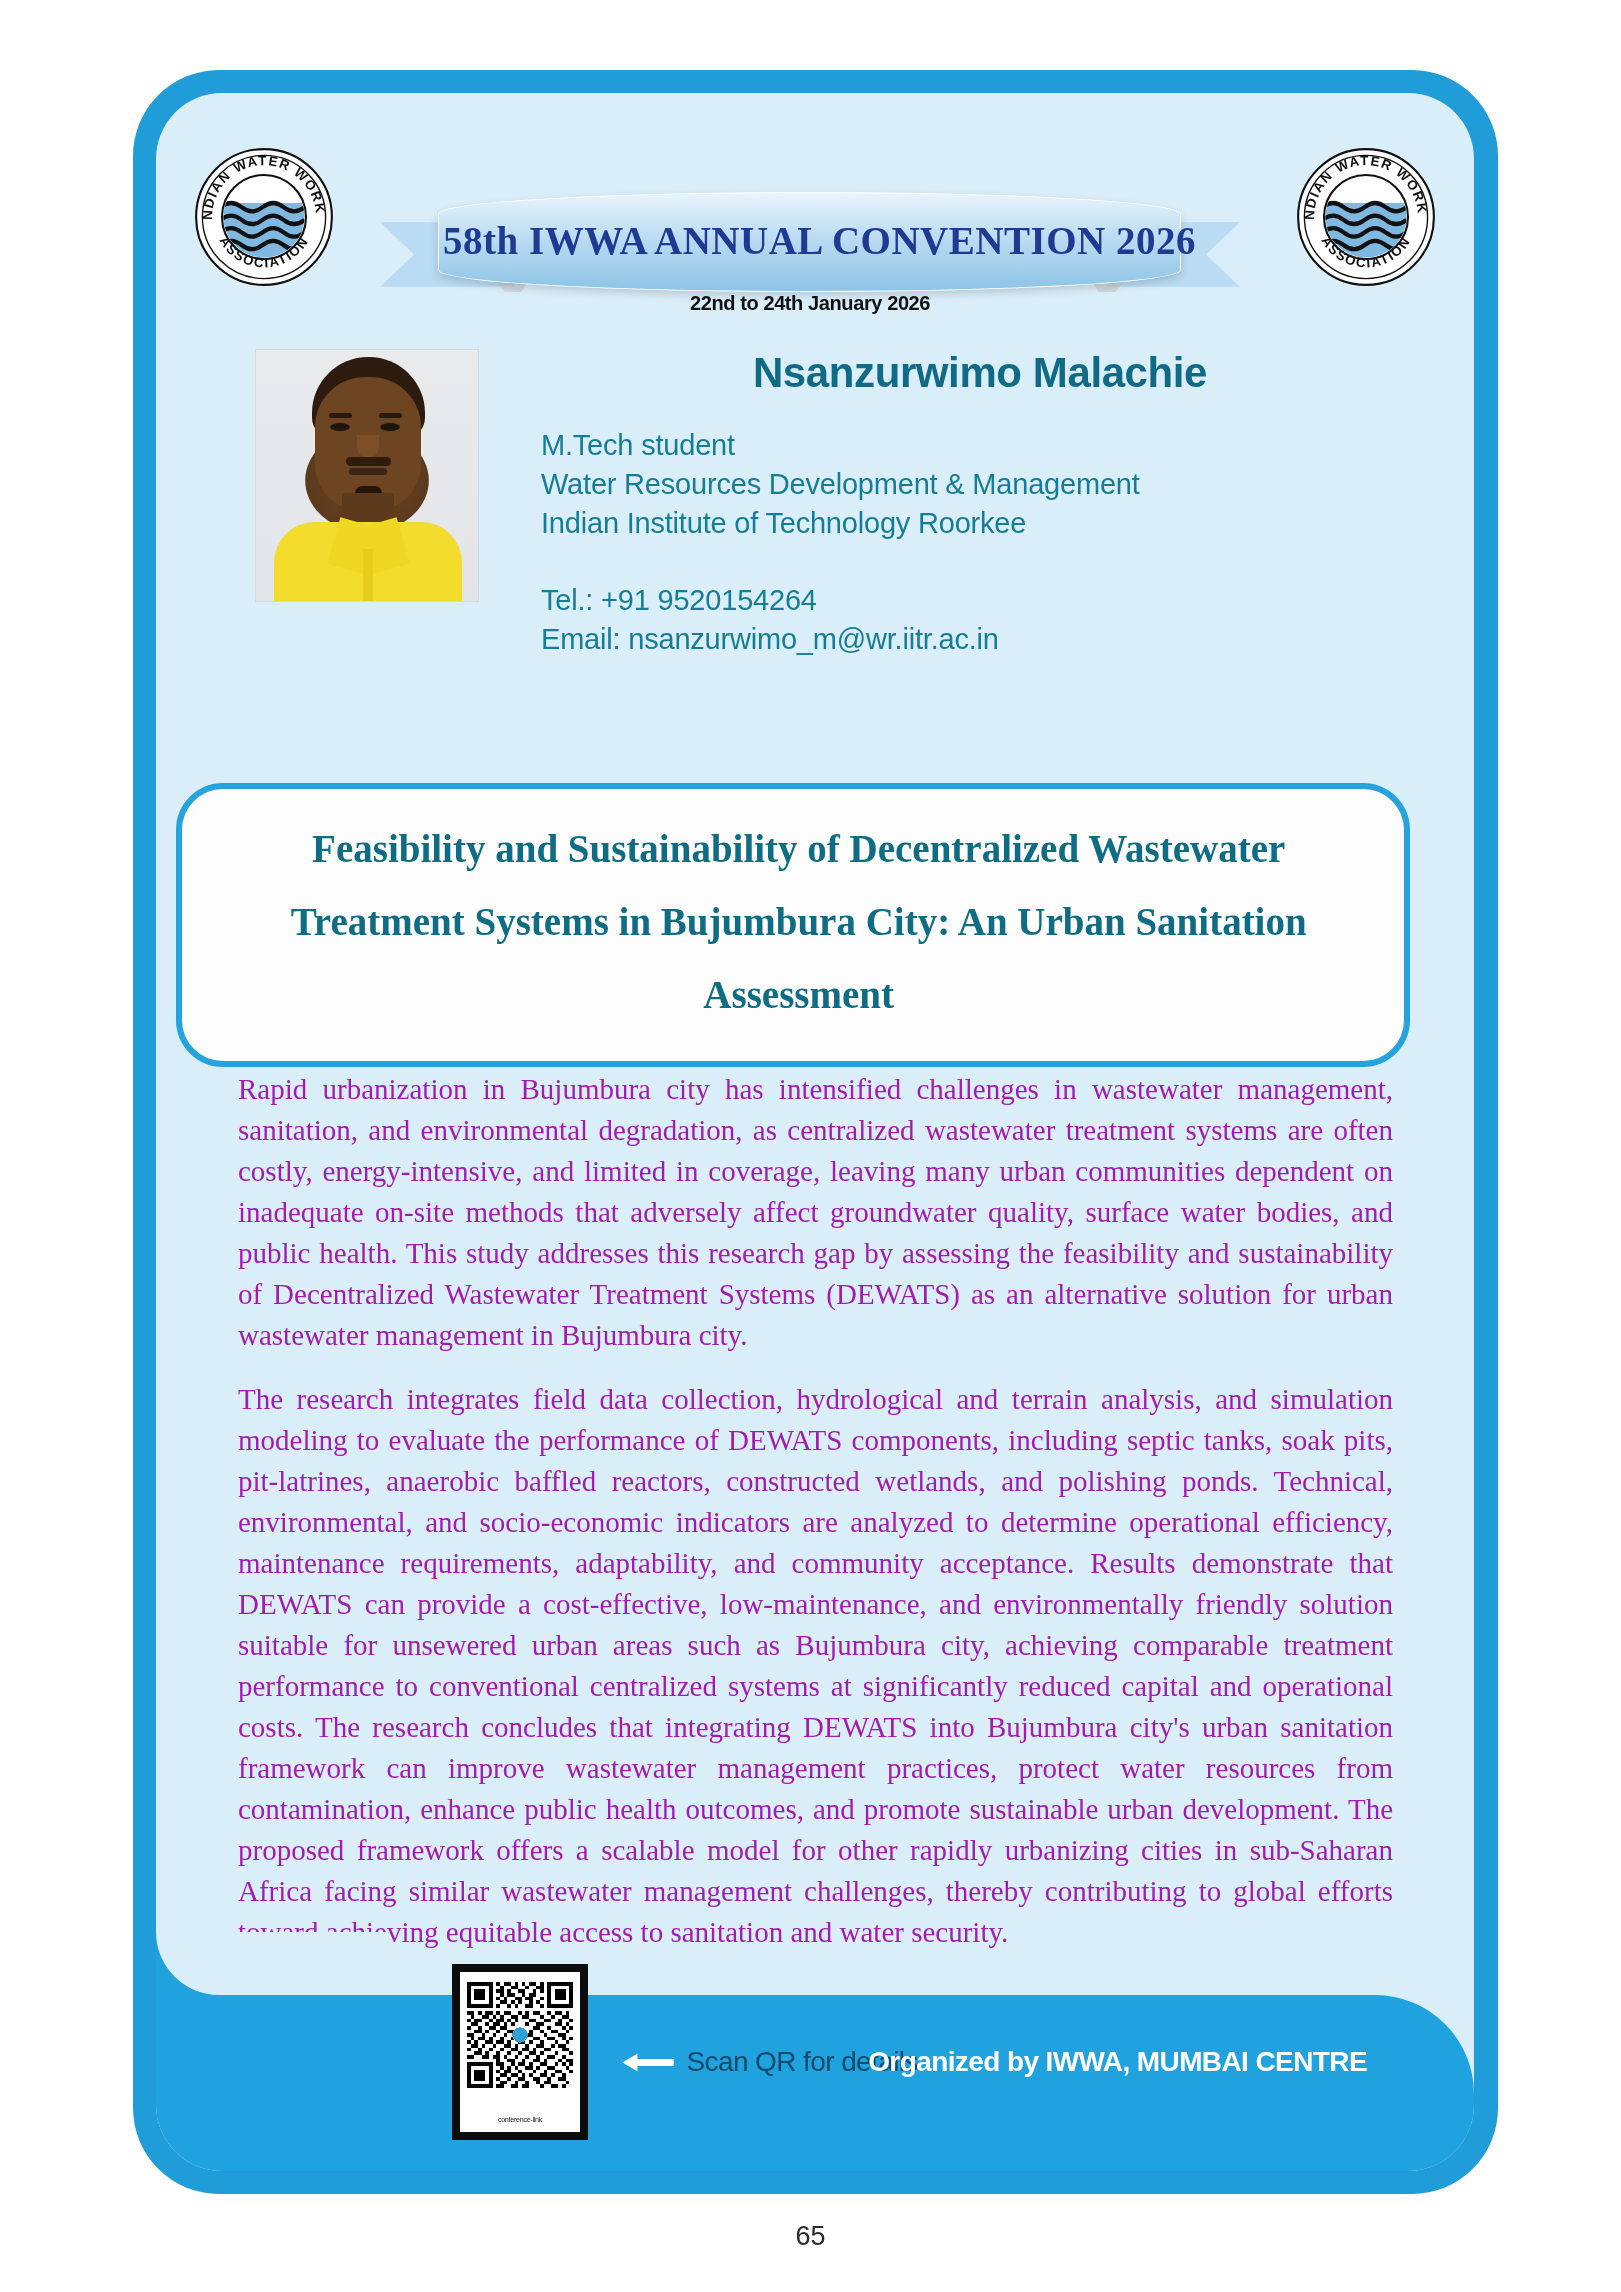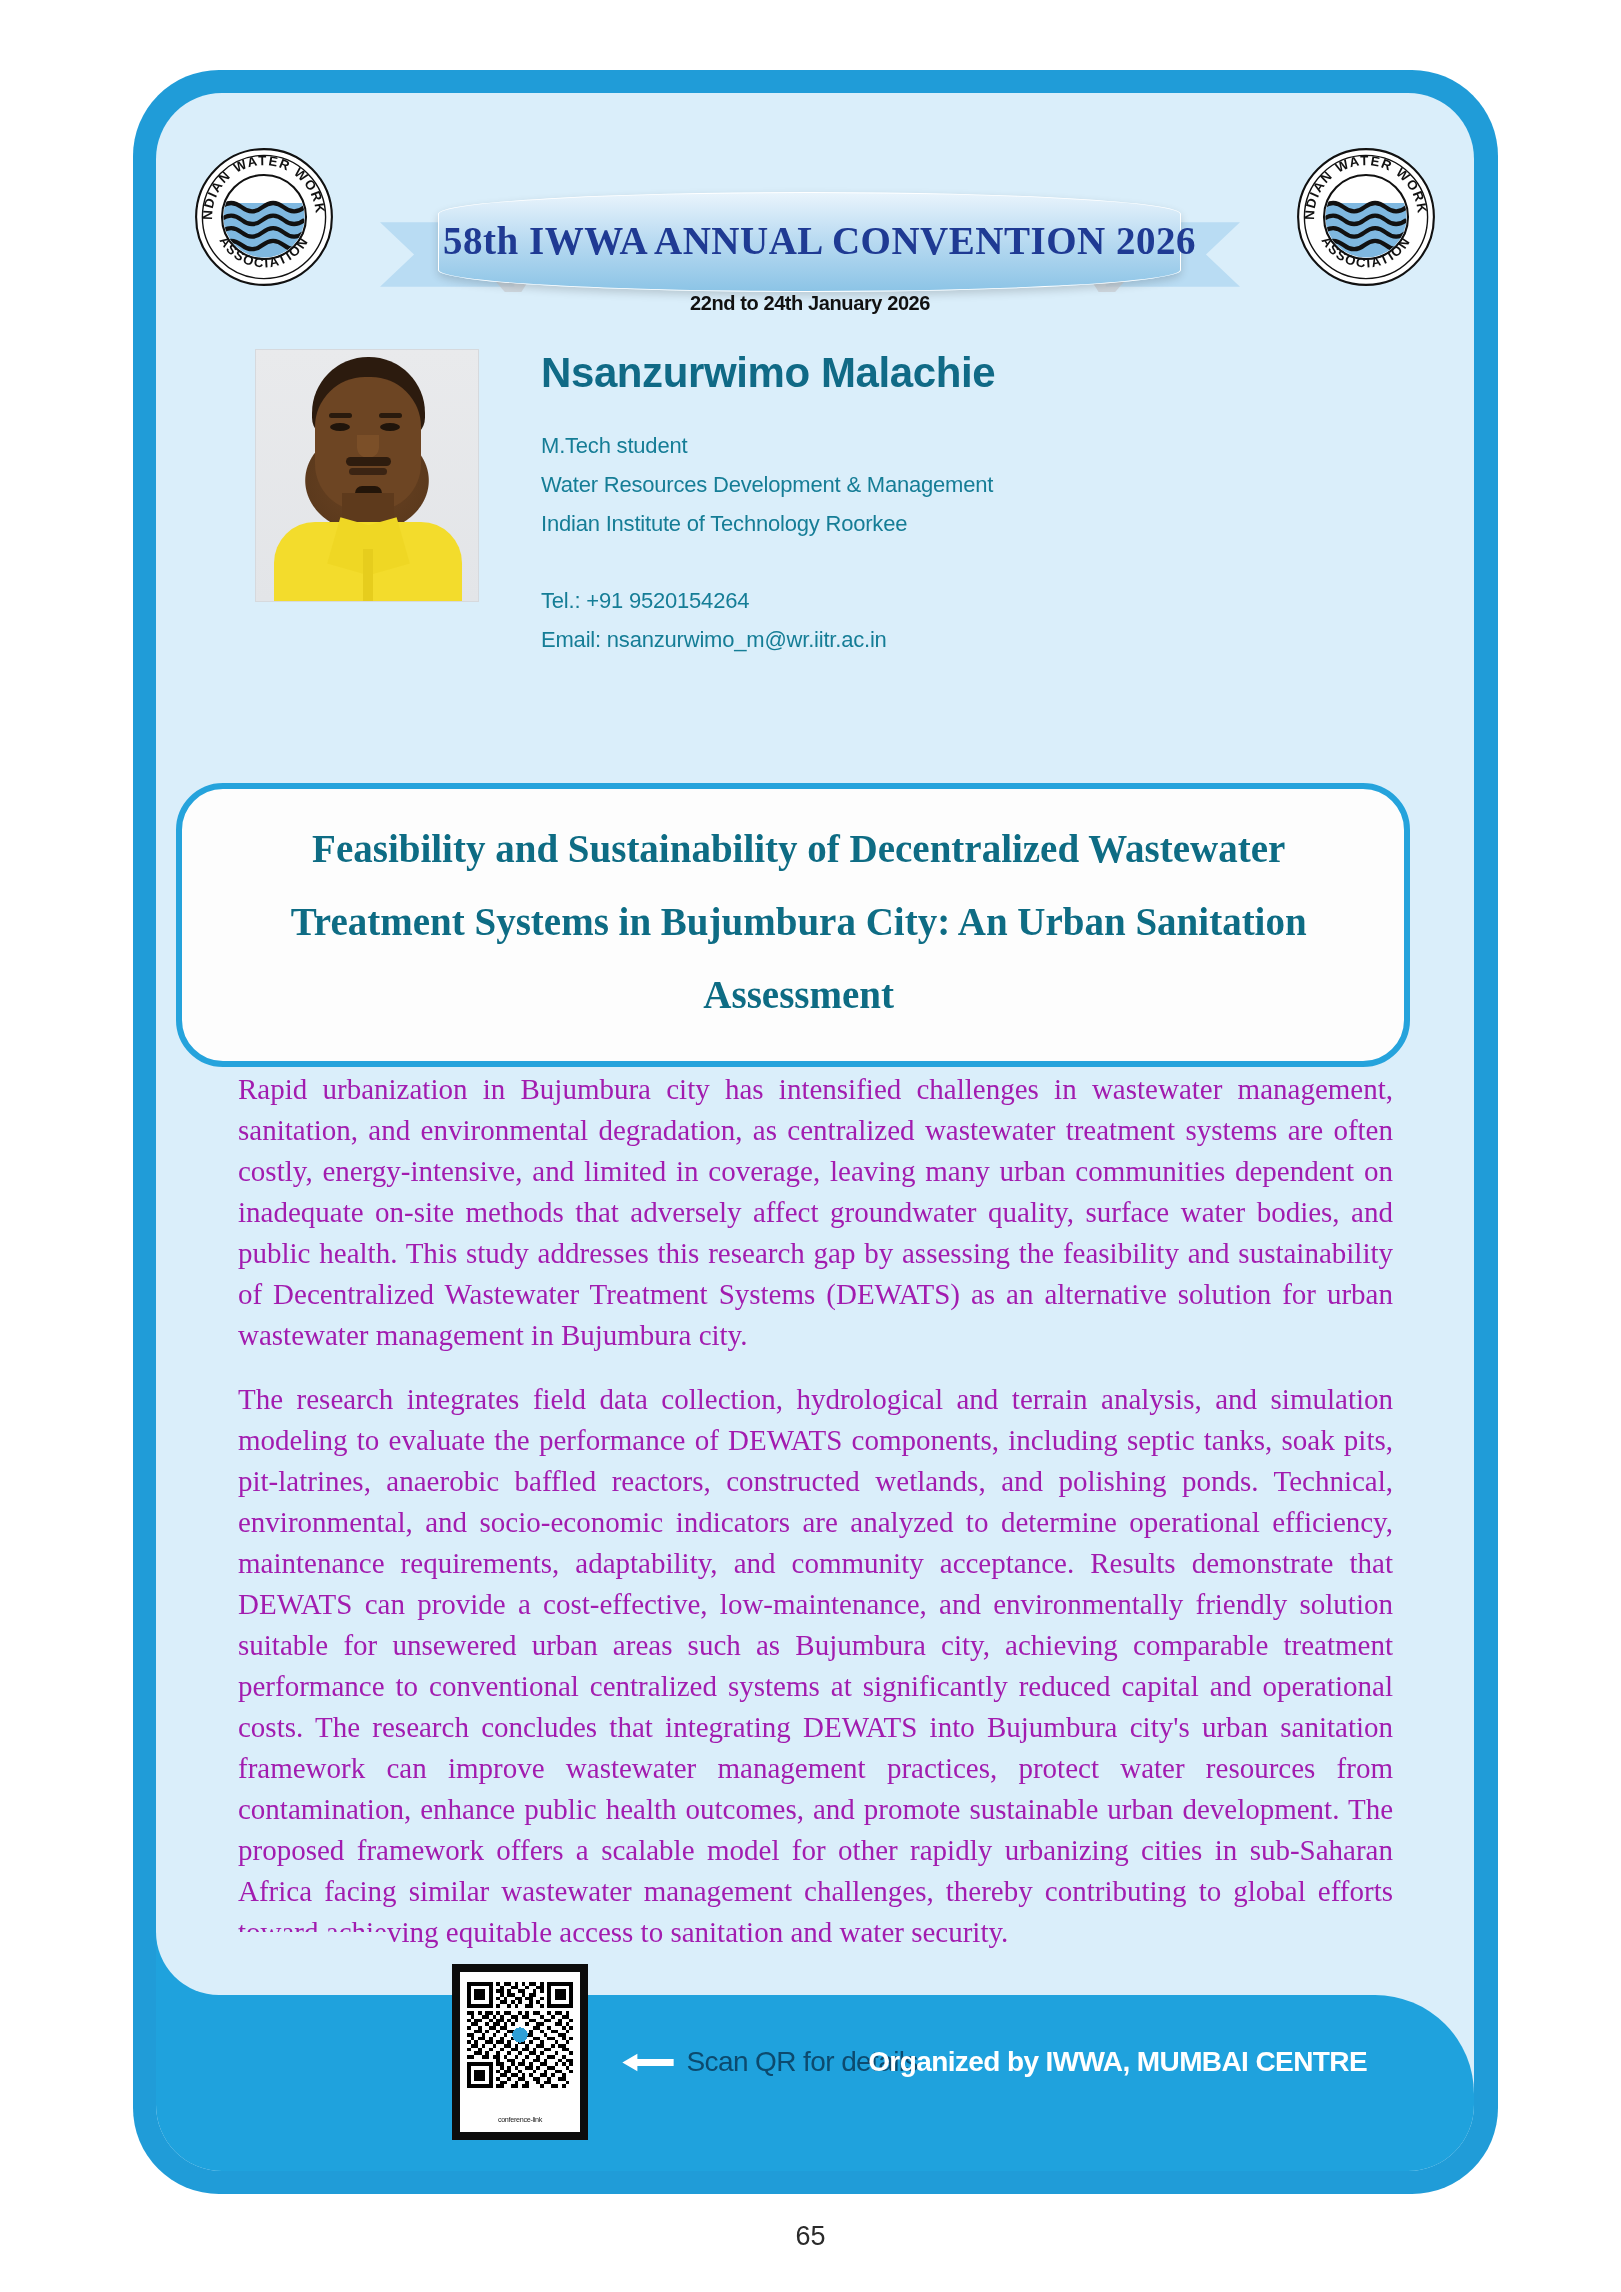--- a/index.html
+++ b/index.html
@@ -183,25 +183,26 @@
     width: 878px;
   }
 
   #speaker-name {
     font-family: "Liberation Sans", sans-serif;
     font-weight: bold;
     font-size: 42px;
     color: #106a86;
     letter-spacing: -0.4px;
     margin-bottom: 29px;
+    text-align: center;
   }
 
   .speaker-line {
     font-family: "Liberation Sans", sans-serif;
-    font-size: 22px;
+    font-size: 29px;
     color: #157d96;
     line-height: 39px;
     letter-spacing: -0.2px;
   }
 
   #speaker-contact { margin-top: 38px; }
 
   
   #title-box {
     position: absolute;

